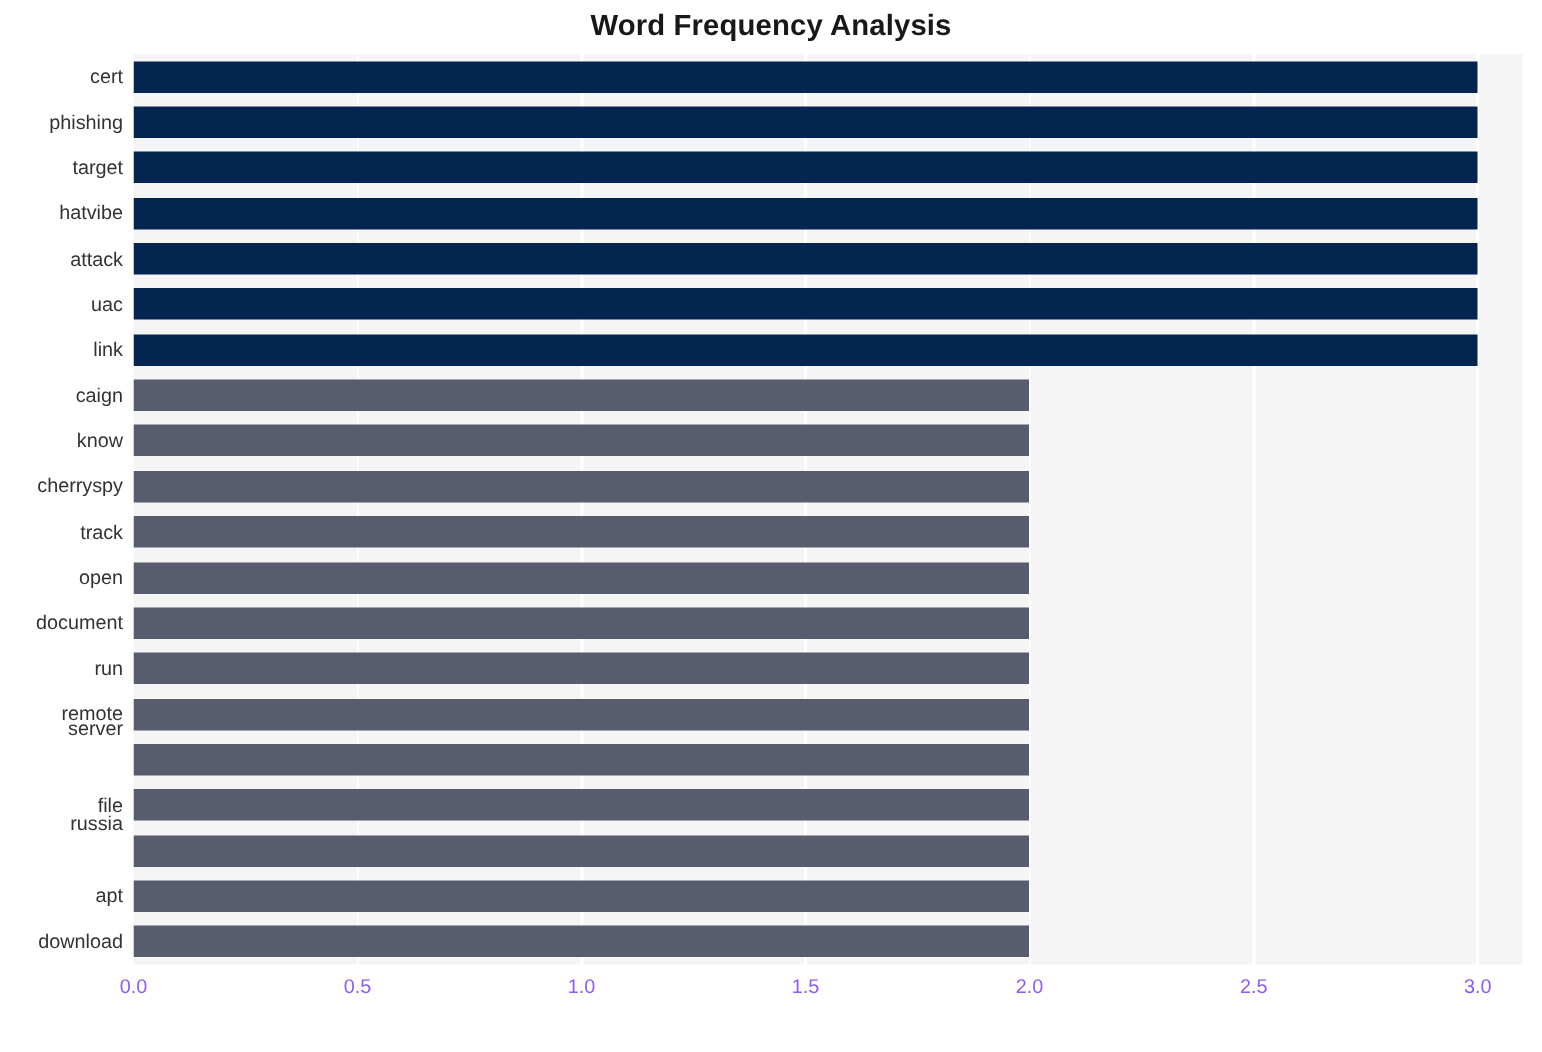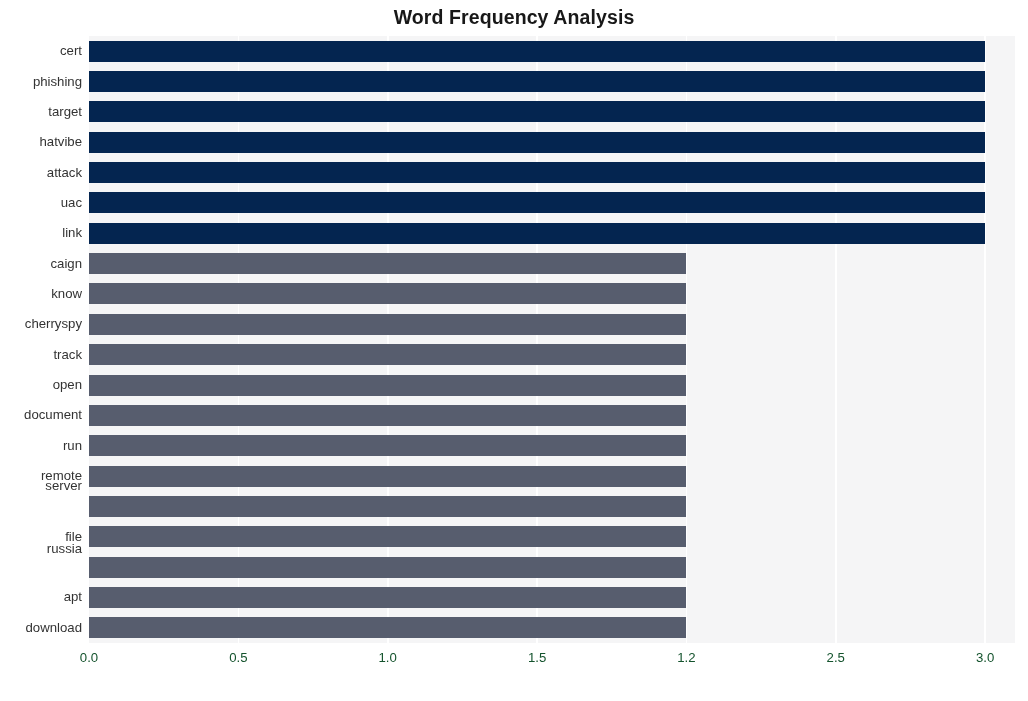--- a/index.html
+++ b/index.html
@@ -93,21 +93,21 @@
     left: 89px;
     top: 650px;
     width: 926px;
     height: 20px;
   }
   .x-tick-label {
     position: absolute;
     top: 0;
     transform: translateX(-50%);
     font-size: 13.2px;
-    color: #14532d;
+    color: #8b5cf6;
     white-space: nowrap;
   }
 
   #x-axis-title {
     position: absolute;
     left: 89px;
     top: 674px;
     width: 926px;
     text-align: center;
     font-size: 13.8px;
@@ -175,19 +175,19 @@
       <div class="y-tick-label" style="top: 506px; padding-left: 24px;">russia</div>
       <div class="y-tick-label" style="top: 554.475px;">apt</div>
       <div class="y-tick-label" style="top: 584.825px;">download</div>
     </div>
 
   <div id="x-tick-labels">
       <div class="x-tick-label" style="left: 0px;">0.0</div>
       <div class="x-tick-label" style="left: 149.355px;">0.5</div>
       <div class="x-tick-label" style="left: 298.71px;">1.0</div>
       <div class="x-tick-label" style="left: 448.065px;">1.5</div>
-      <div class="x-tick-label" style="left: 597.419px;">1.2</div>
+      <div class="x-tick-label" style="left: 597.419px;">2.0</div>
       <div class="x-tick-label" style="left: 746.774px;">2.5</div>
       <div class="x-tick-label" style="left: 896.129px;">3.0</div>
     </div>
 
 
 </div>
 
 </body></html>

